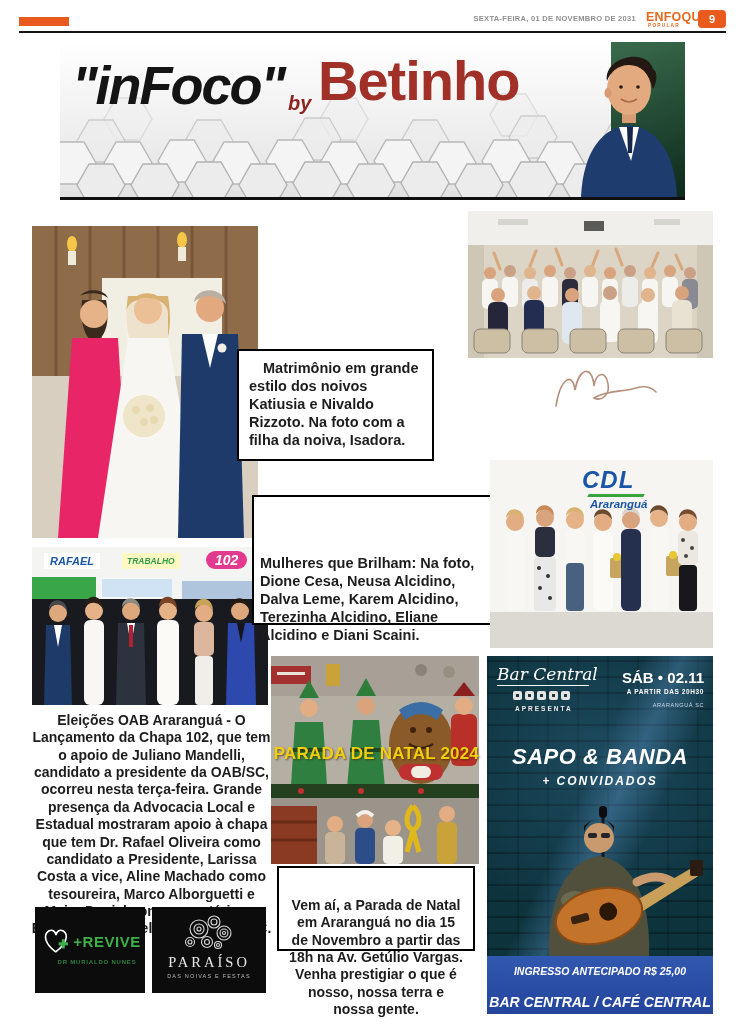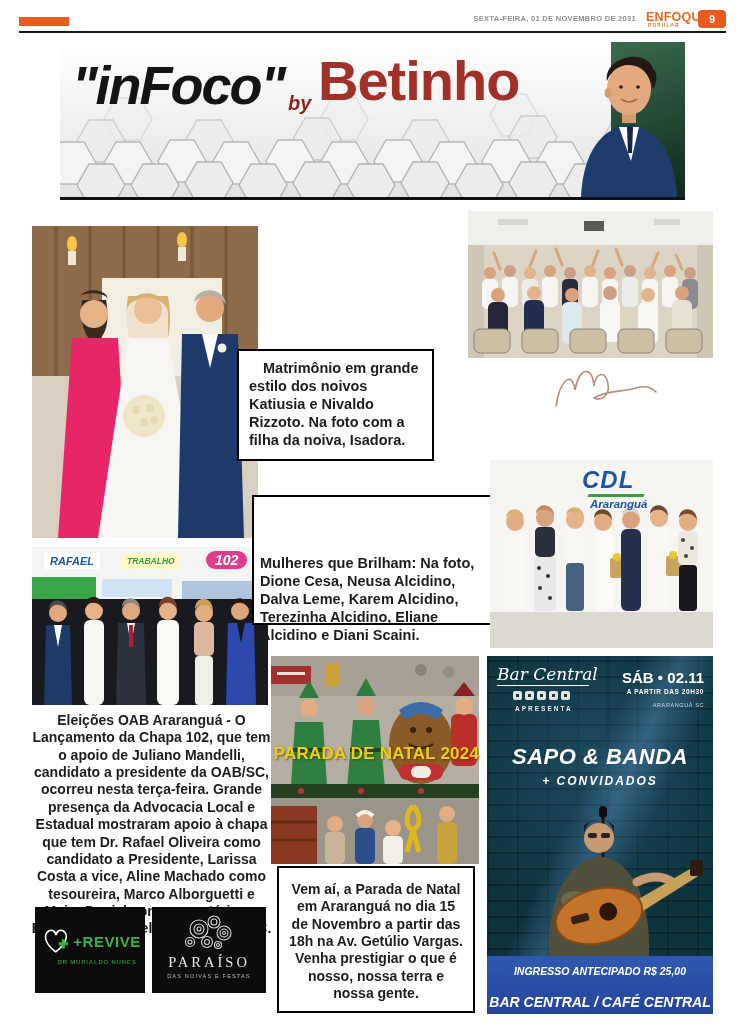--- a/index.html
+++ b/index.html
@@ -29,21 +29,21 @@
   
   .note{font-weight:bold;color:#1d1d1d;font-size:14.5px;line-height:1.24;}
   .tbox{border:2px solid #000;background:#fff;box-sizing:border-box;}
   .cdl-note{left:273px;top:215px;width:192px;text-align:right;}
   .wedding-box{left:237px;top:349px;width:197px;height:112px;padding:9px 10px;}
   .wedding-box .note{text-align:left;}
   .wedding-box .note span{display:inline-block;text-indent:14px;}
   .brilham-box{left:252px;top:495px;width:252px;height:130px;padding:14px 24px 0 6px;z-index:1;}
   .brilham-box .note{text-align:left;margin-top:44px;}
   .oab-note{left:30px;top:712px;width:243px;text-align:center;font-size:14px;}
-  .natal-box{left:277px;top:866px;width:198px;height:147px;padding:13px 10px;text-align:center;}
+  .natal-box{left:277px;top:866px;width:198px;height:85px;padding:29px 10px;text-align:center;}
   .natal-box .note{font-size:14px;}
   
   .photo{display:block;}
   .wedding-photo{left:32px;top:226px;}
   .women-photo{left:468px;top:211px;}
   .cdl-photo{left:490px;top:460px;z-index:2;}
   .oab-photo{left:32px;top:547px;}
   .parada-photo{left:271px;top:656px;}
   .cdl-logo{left:582px;top:466px;z-index:3;text-align:left;}
   .cdl-logo .big{font-size:24px;font-weight:900;font-style:italic;color:#1a56a8;letter-spacing:1px;}

